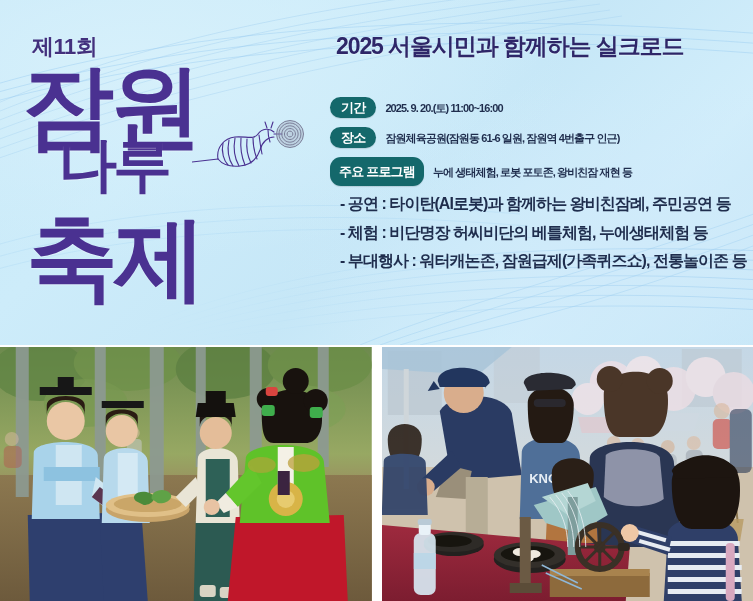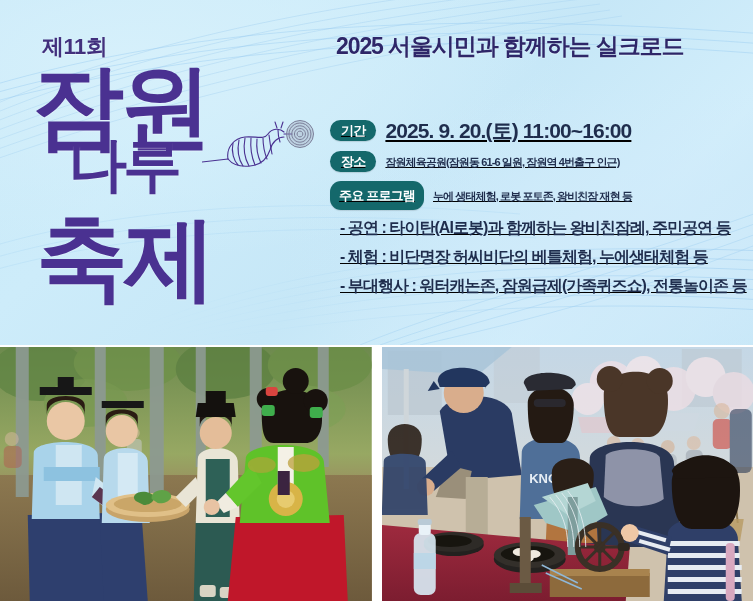--- a/index.html
+++ b/index.html
@@ -18,21 +18,21 @@
     position:absolute;left:0;top:0;width:753px;height:345px;
     background:
       radial-gradient(ellipse 700px 320px at 18% 18%, #d6f0fb 0%, rgba(214,240,251,0) 62%),
       radial-gradient(ellipse 620px 300px at 86% 74%, #cfeafa 0%, rgba(207,234,250,0) 60%),
       linear-gradient(135deg,#c8e9f8 0%,#cdecfa 28%,#c6e7f7 55%,#d2eefb 78%,#c4e6f6 100%);
     overflow:hidden;
   }
   .banner-svg{position:absolute;left:0;top:0;width:753px;height:345px;}
 
   
-  .logo-block{position:absolute;left:24px;top:22px;width:300px;height:300px;}
+  .logo-block{position:absolute;left:14px;top:22px;width:300px;height:300px;}
 
   .edition{
     position:absolute;left:18px;top:14px;
     font-size:22px;font-weight:700;color:#42307d;
     letter-spacing:-0.5px;line-height:1;
     text-shadow:0 1px 0 rgba(255,255,255,.45);
   }
 
   .logo-word{
     position:absolute;
@@ -52,38 +52,38 @@
   
   .info{position:absolute;left:330px;top:34px;width:412px;}
 
   .headline{
     font-size:23px;font-weight:700;color:#2e2668;
     letter-spacing:-1.1px;white-space:nowrap;line-height:1.1;
     margin:0 0 0 6px;
     text-shadow:0 1px 0 rgba(255,255,255,.4);
   }
 
-  .rows{margin-top:60px;text-decoration:underline;}
+  .rows{margin-top:38px;}
 
   .row{display:flex;align-items:center;margin-bottom:9px;}
   .badge{
     flex:none;
     display:inline-flex;align-items:center;justify-content:center;
     background:#14686b;
     color:#ffffff;
     font-size:13px;font-weight:700;letter-spacing:-0.8px;
     height:21px;padding:0 11px;
     border-radius:11px;
     box-shadow:0 1px 1px rgba(0,0,0,.12);
     white-space:nowrap;
   }
   .badge.wide{padding:4px 9px;}
   .row-text{
     margin-left:9px;
-    font-size:21px;font-weight:700;color:#1f2d4d;
+    font-size:11px;font-weight:700;color:#1f2d4d;
     letter-spacing:-0.9px;white-space:nowrap;line-height:1.1;
   }
   .row-text.small{font-size:11px;}
 
   .bullets{margin:8px 0 0 10px;}
   .bullet{
     font-size:16px;font-weight:700;color:#1f2d4d;
     letter-spacing:-0.95px;white-space:nowrap;
     line-height:1.1;margin-bottom:11px;
   }

